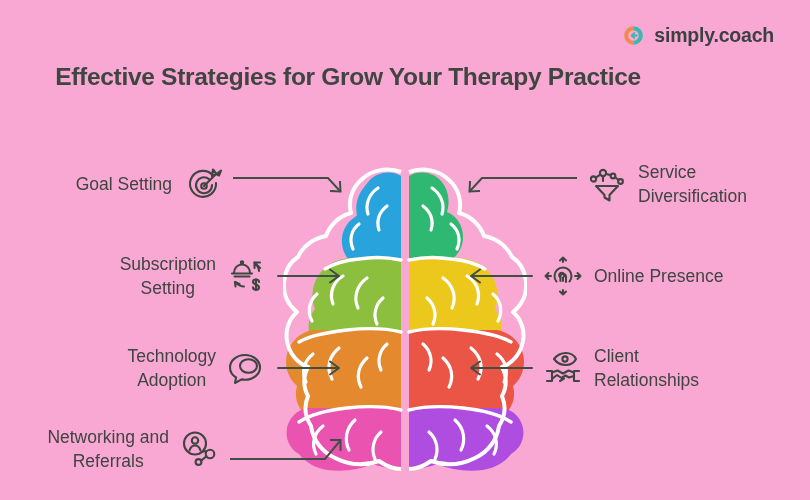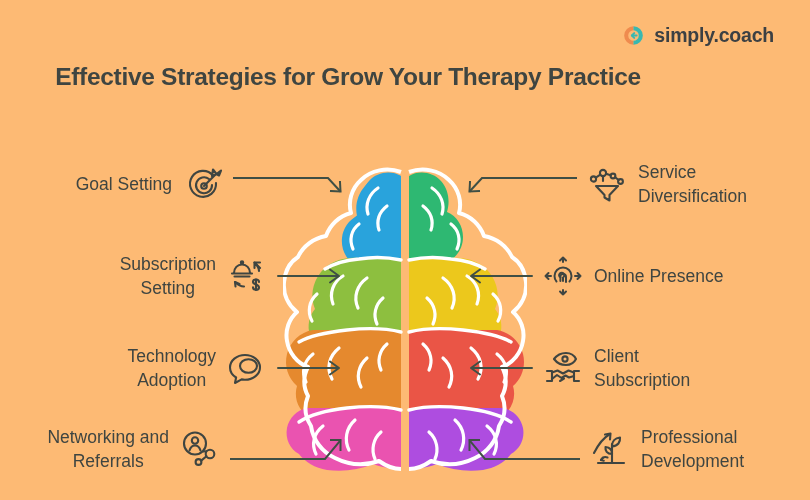--- a/index.html
+++ b/index.html
@@ -9,21 +9,21 @@
   body {
     width: 810px;
     height: 500px;
     overflow: hidden;
     font-family: "Liberation Sans", sans-serif;
   }
   #infographic {
     position: relative;
     width: 810px;
     height: 500px;
-    background: #fdba74;
+    background: #f9a8d4;
     box-sizing: border-box;
     padding-left: 28px;
   }
 
   
   .brand {
     position: absolute;
     top: 24px;
     right: 36px;
     display: flex;
@@ -370,39 +370,17 @@
                  C31 15 27 17 23 17 C19 17 14 15 11 11 Z"></path>
         <circle cx="22" cy="11" r="2.6"></circle>
         <path d="M4 23 L9 23 L9 33 L4 33"></path>
         <path d="M36 23 L31 23 L31 33 L36 33"></path>
         <path d="M9 24.5 L14.5 22.5 L20 25.5 L25.5 22.5 L31 24.5"></path>
         <path d="M9 31 L14 27 L18.5 30 L22.5 27.5 L26 29.5 L31 28"></path>
         <path d="M17 33 L21 30.5"></path>
       </g>
     </svg>
     <span class="label">Client
-Subscription</span>
-  </div>
-
-  <div class="row right row-r4">
-    <svg class="connector" width="115" height="36" viewBox="0 0 115 36">
-      <g fill="none" stroke="#3f4f45" stroke-width="2" stroke-linecap="square">
-        <path d="M113 28 L19 28 L4 10"></path>
-        <path d="M13 9 L3.5 9 L3.5 19"></path>
-      </g>
-    </svg>
-    <svg class="topic-icon" viewBox="0 0 40 40">
-      <g fill="none" stroke="#3f4541" stroke-width="2.1" stroke-linecap="round" stroke-linejoin="round">
-        <path d="M4 24 C8 16 13 9 20 5"></path>
-        <path d="M15 5.5 L20.5 4.5 L20 10.5"></path>
-        <path d="M22 34 L22 15"></path>
-        <path d="M22 17 C22 12.5 25 9 30 8.5 C30.5 13 28 17 22 17.5 Z"></path>
-        <path d="M22 24.5 C22 21 19.5 18.5 15.5 18 C15 21.5 17 25 22 25 Z"></path>
-        <path d="M8 34 L34 34"></path>
-        <path d="M11 31 C12.5 28.5 15 27.5 17.5 28.5"></path>
-        <path d="M13 28.7 L11 31 L13.8 31.8"></path>
-      </g>
-    </svg>
-    <span class="label">Professional
-Development</span>
-  </div>
+Relationships</span>
+  </div>
+
 
 </div>
 
 </body></html>

